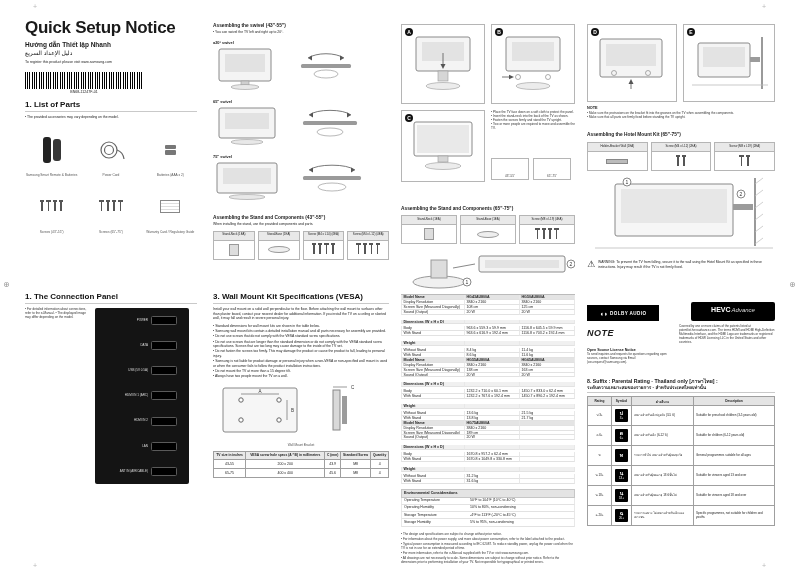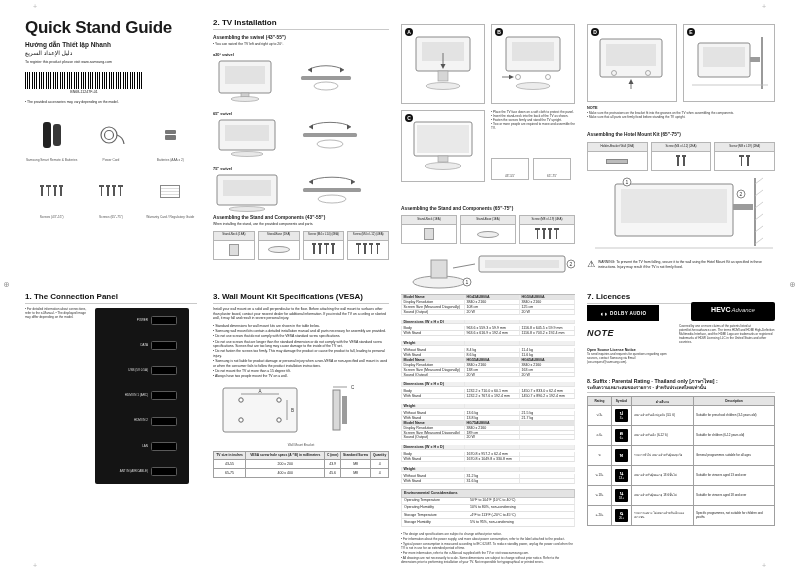--- a/index.html
+++ b/index.html
@@ -133,31 +133,32 @@
 <div class="page">
 
   <span class="mk" id="mk-left">⊕</span>
   <span class="mk" id="mk-right">⊕</span>
   <span class="mkp" id="mk-tl">+</span>
   <span class="mkp" id="mk-tr">+</span>
   <span class="mkp" id="mk-bl">+</span>
   <span class="mkp" id="mk-br">+</span>
 
   <div class="abs" id="header">
-    <div class="title">Quick Stand Guide</div>
+    <div class="title">Quick Setup Notice</div>
     <div class="vi">Hướng dẫn Thiết lập Nhanh</div>
     <div class="ar">دليل الإعداد السريع</div>
     <div class="reg">To register this product please visit www.samsung.com</div>
   </div>
   <div class="abs" id="barcode">
     <div class="bars"></div>
     <div class="bc-label">BN68-11247F-01</div>
   </div>
 
   <div class="abs" id="s1">
+    <div class="h1">1. List of Parts</div>
     <div class="tiny">• The provided accessories may vary depending on the model.</div>
     <div class="pgrid">
       <div class="part">
         <div class="art">
             <span class="remote"></span>
             <span class="remote sm"></span>
           </div>
         <div class="cap">Samsung Smart Remote &amp; Batteries</div>
       </div>
       <div class="part">
@@ -200,21 +201,20 @@
       <div class="part">
         <div class="art">
             <span class="card"></span>
           </div>
         <div class="cap">Warranty Card / Regulatory Guide</div>
       </div>
     </div>
   </div>
 
   <div class="abs" id="s2">
-    <div class="h1">2. TV Installation</div>
     <div class="sub">Assembling the swivel (43"-55")</div>
     <div class="tiny">• You can swivel the TV left and right up to 20°.</div>
 
     <div>
       <div class="glabel">±20° swivel</div>
       <svg viewBox="0 0 170 44" width="170" height="44">
         <rect x="6" y="3" width="52" height="32" rx="2" fill="#f4f4f4" stroke="#8a8a8a"></rect>
         <rect x="12" y="8" width="40" height="18" fill="#e2e2e2"></rect>
         <rect x="28" y="35" width="8" height="4" fill="#cfcfcf" stroke="#999" stroke-width="0.6"></rect>
         <ellipse cx="32" cy="41" rx="14" ry="2.5" fill="#e8e8e8" stroke="#999" stroke-width="0.6"></ellipse>
@@ -734,21 +734,20 @@
       <circle cx="154" cy="20" r="4" fill="#fff" stroke="#555" stroke-width="0.7"></circle>
       <text x="154" y="22" text-anchor="middle" font-size="5" fill="#333">2</text>
     </svg>
     <div id="warn">
       <span class="warn-tri">⚠</span>
       <div class="tiny">WARNING: To prevent the TV from falling, secure it to the wall using the Hotel Mount Kit as specified in these instructions. Injury may result if the TV is not firmly fixed.</div>
     </div>
   </div>
 
   <div class="abs" id="s7">
-    <div class="h1">7. Licences</div>
     <div id="dolby">
       <span class="dd">◖◗</span>
       <span class="dtx">DOLBY AUDIO</span>
     </div>
     <div id="hevc">
       <span class="hm">HEVC</span>
       <span class="hs">Advance</span>
     </div>
     <div id="hdmilogo">NOTE</div>
     <div id="lictext">Covered by one or more claims of the patents listed at patentlist.hevcadvance.com. The terms HDMI and HDMI High-Definition Multimedia Interface, and the HDMI Logo are trademarks or registered trademarks of HDMI Licensing LLC in the United States and other countries.</div>

